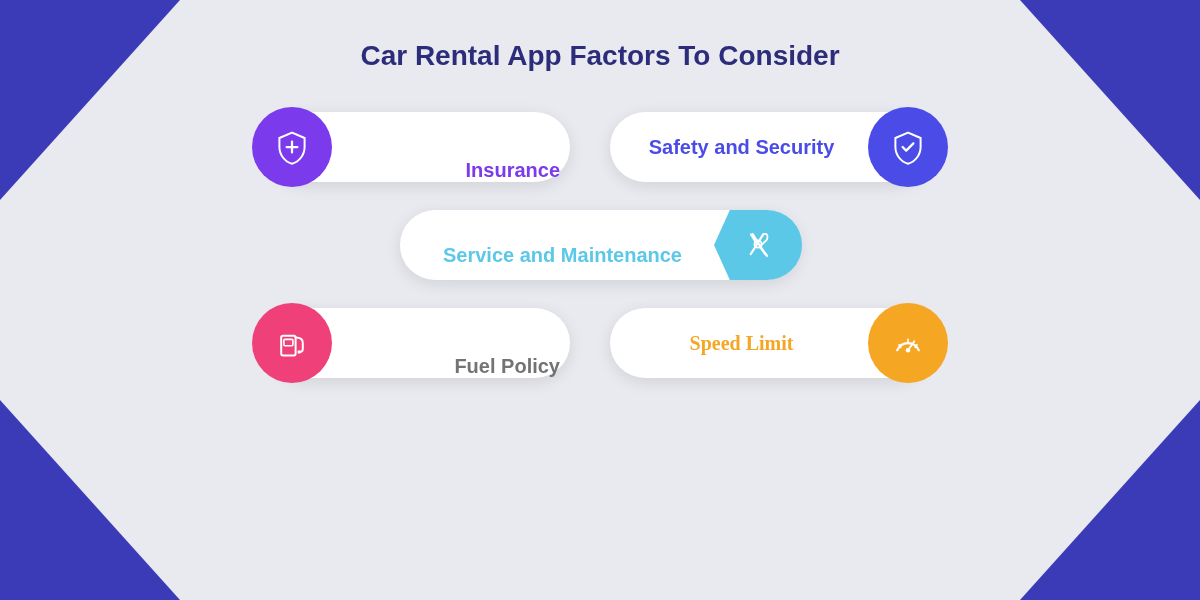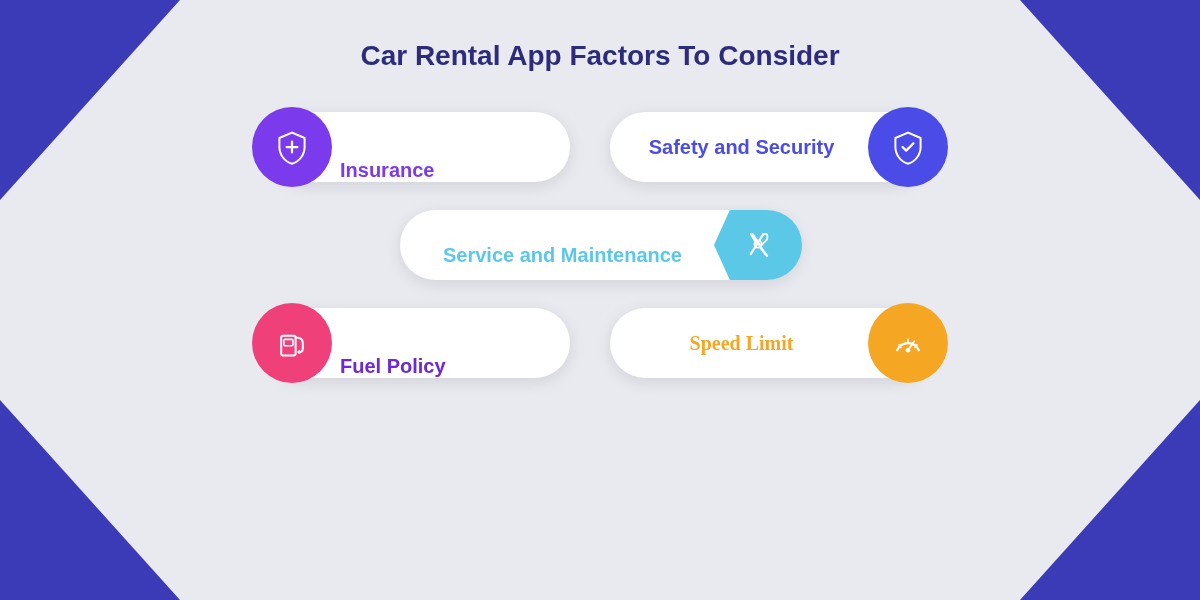--- a/index.html
+++ b/index.html
@@ -103,21 +103,21 @@
       top: 50%;
       transform: translateY(-50%);
       z-index: 2;
     }
 
     .card-left .card-label {
       margin-left: 70px;
       font-size: 20px;
       font-weight: 600;
       flex: 1;
-      text-align: left;
+      text-align: right;
       padding-right: 10px;
       margin-top: 46px;
     }
 
     
     .card-right {
       flex-direction: row;
       width: 320px;
     }
 
@@ -161,21 +161,21 @@
 
     
     .purple-badge { background: #7c3aed; }
     .purple-label { color: #7c3aed; }
 
     .blue-badge { background: #4b4be8; }
     .blue-label { color: #4b4be8; }
     .cyan-label { color: #5bc8e8; margin-top: 20px; }
 
     .pink-badge { background: #f0407a; }
-    .pink-label { color: #6d28d9; }
+    .pink-label { color: #737373; }
 
     .orange-badge { background: #f5a623; }
     .orange-label { color: #f5a623; font-family: Liberation Serif, serif; }
 
     .icon-svg {
       width: 36px;
       height: 36px;
     }
 
     

